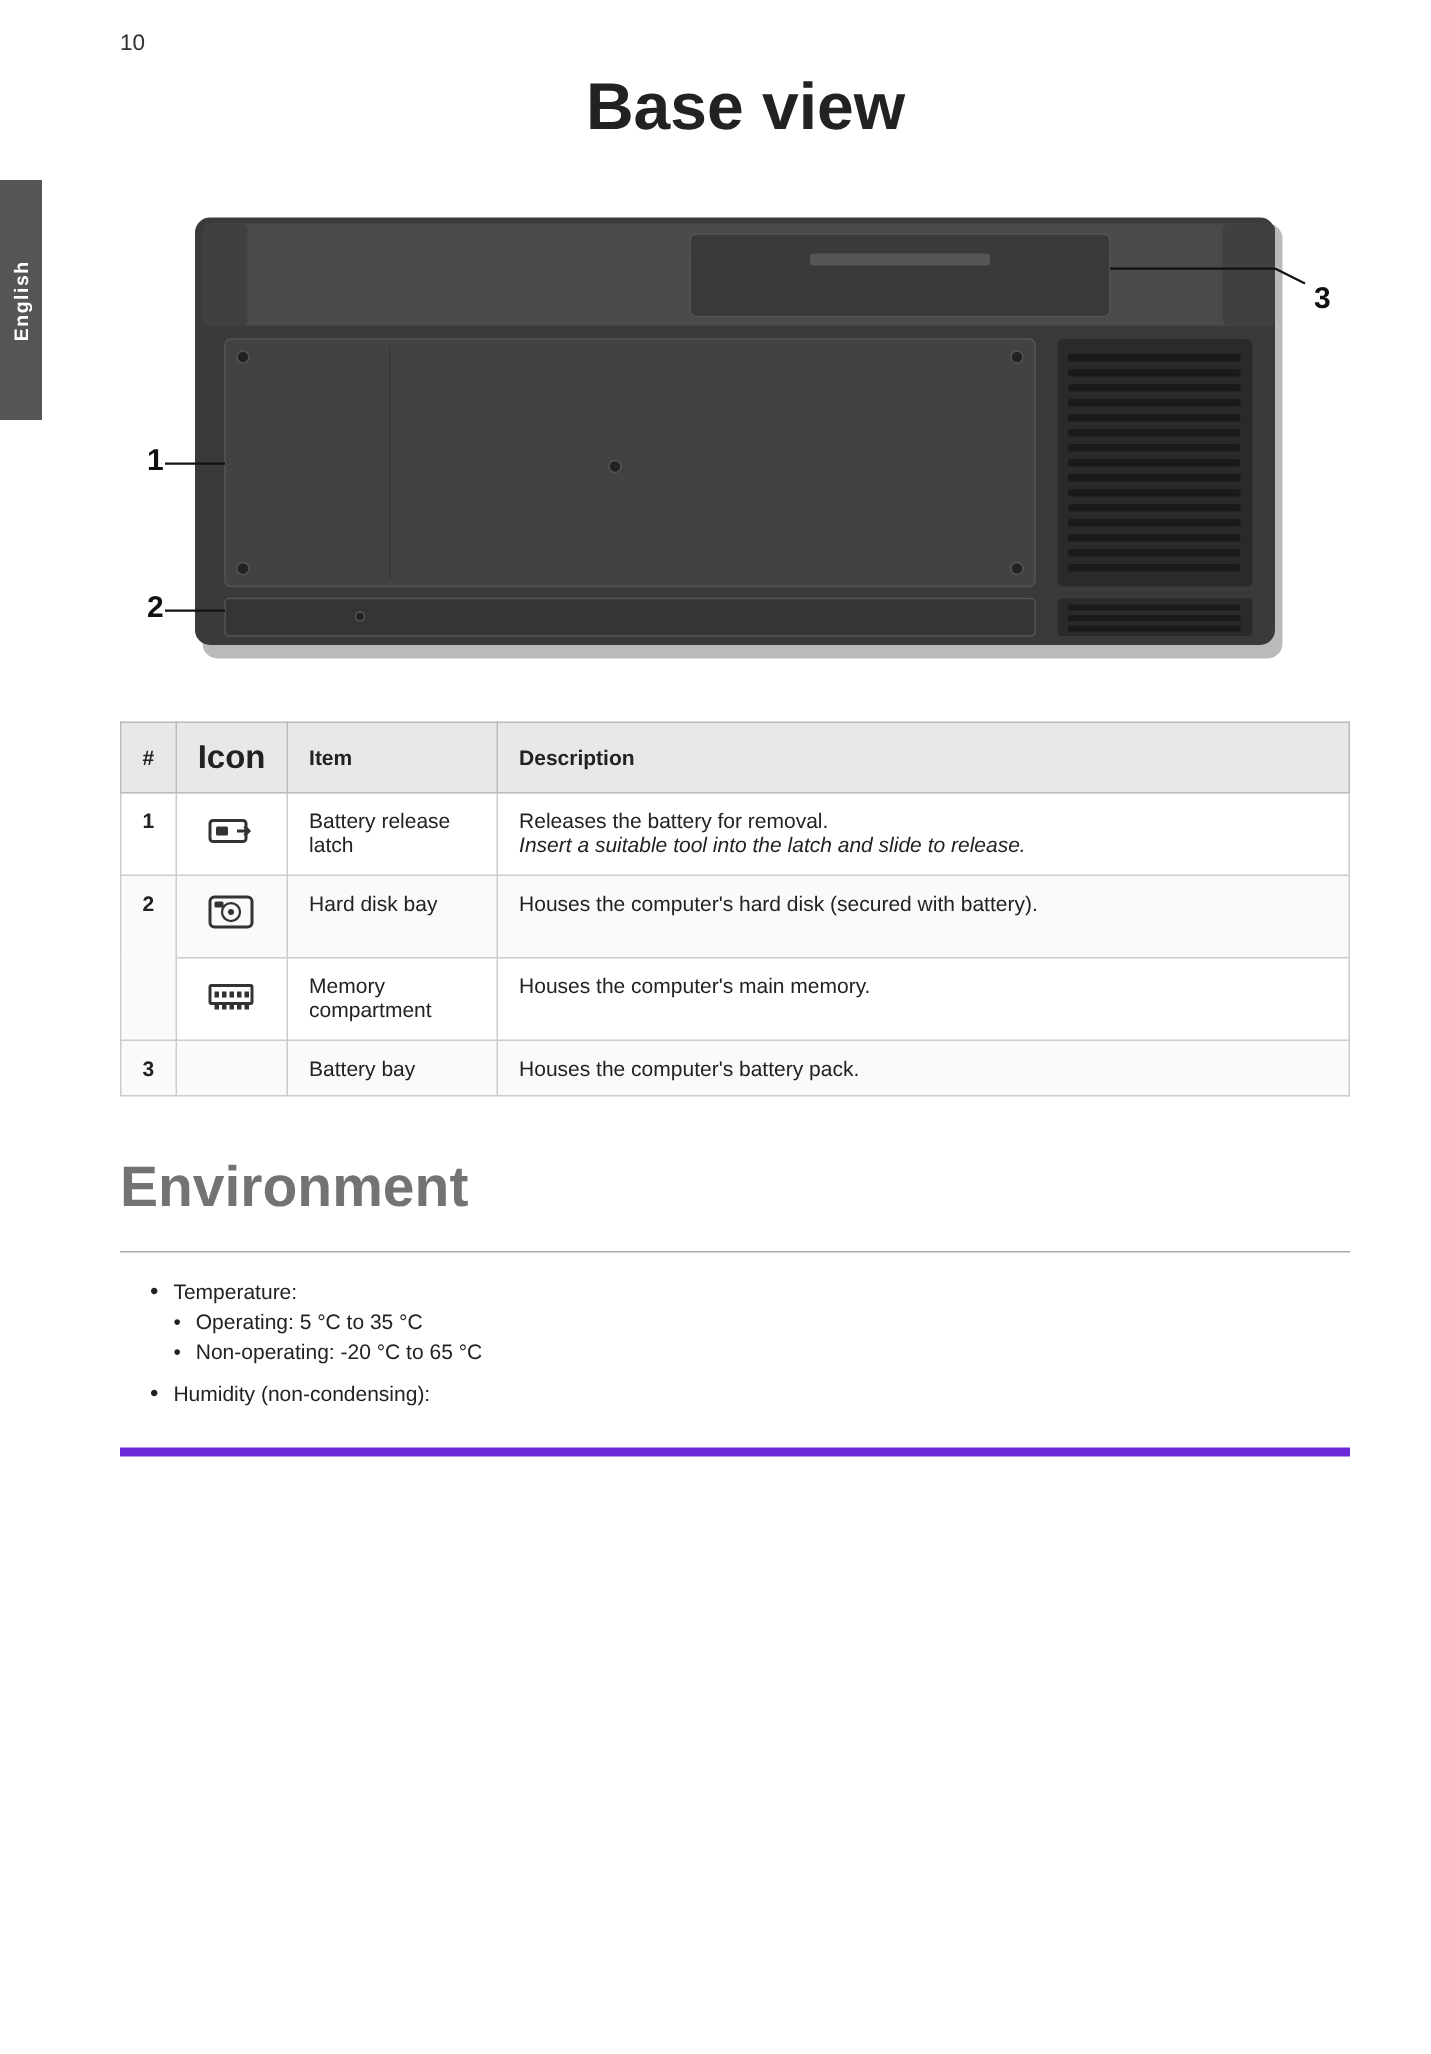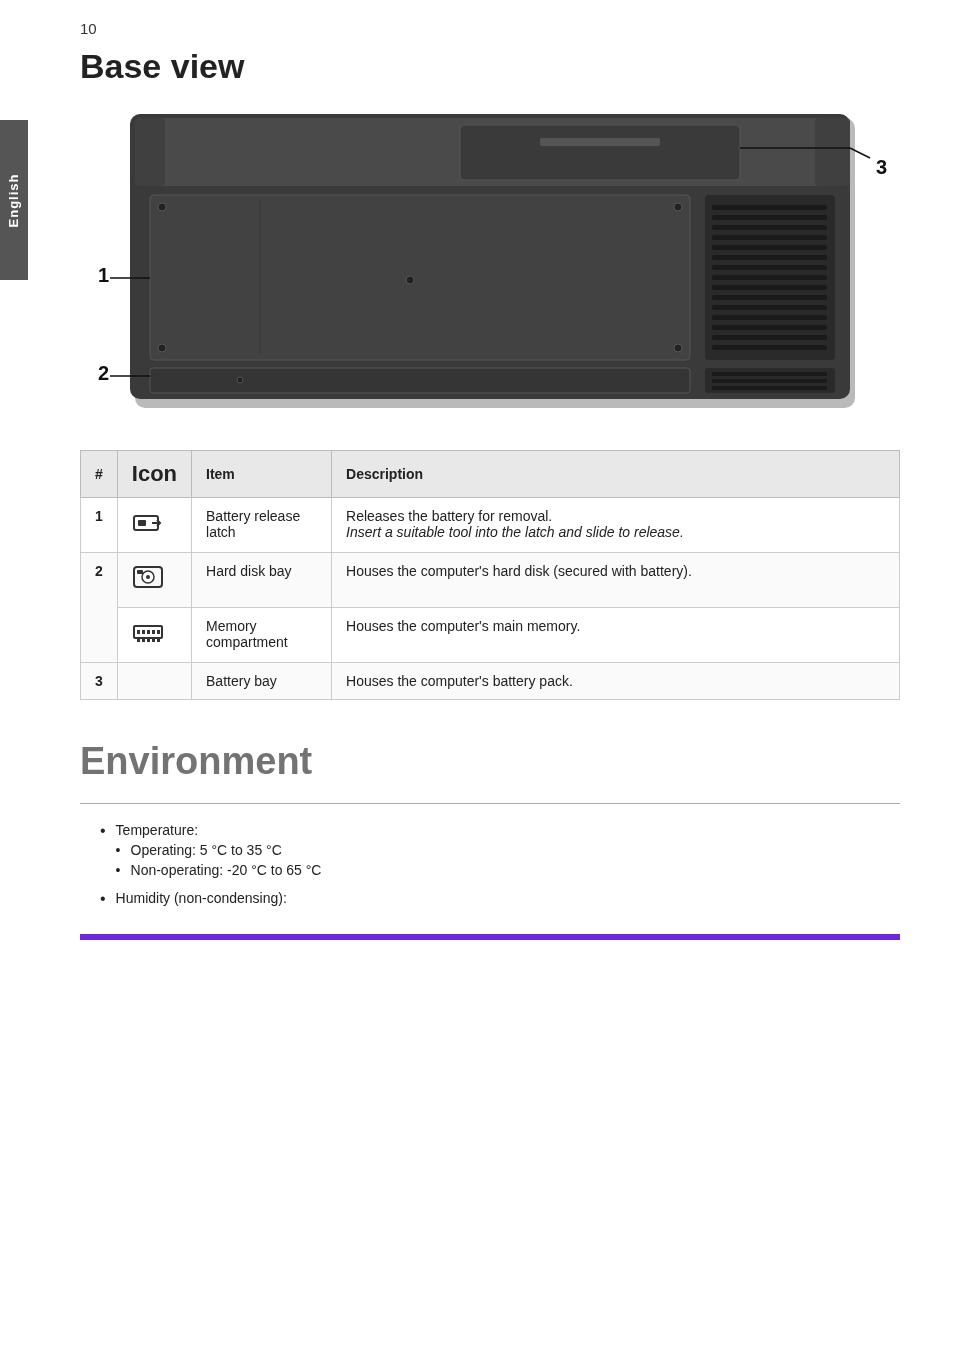--- a/index.html
+++ b/index.html
@@ -40,24 +40,25 @@
       padding: 20px 40px 40px 40px;
     }
 
     .page-number {
       font-size: 15px;
       color: #333;
       margin-bottom: 10px;
     }
 
     .section-title-base {
-      font-size: 34px;
+      font-size: 44px;
       font-weight: bold;
       color: #222;
-      margin-bottom: 14px;
+      margin-bottom: 34px;
+      text-align: center;
     }
 
     
     .data-table {
       width: 820px;
       border-collapse: collapse;
       margin-bottom: 40px;
       font-size: 14px;
     }
     .data-table th {
@@ -74,21 +75,21 @@
     }
     .data-table tr:nth-child(even) td {
       background: #fafafa;
     }
     .data-table .num-col {
       width: 35px;
       font-weight: bold;
     }
     .data-table .icon-col {
       width: 60px;
-      text-align: left;
+      text-align: center;
       font-size: 22px;
     }
     .data-table .item-col {
       width: 140px;
     }
     .data-table .desc-col {
       width: auto;
     }
     .desc-italic {
       font-style: italic;

